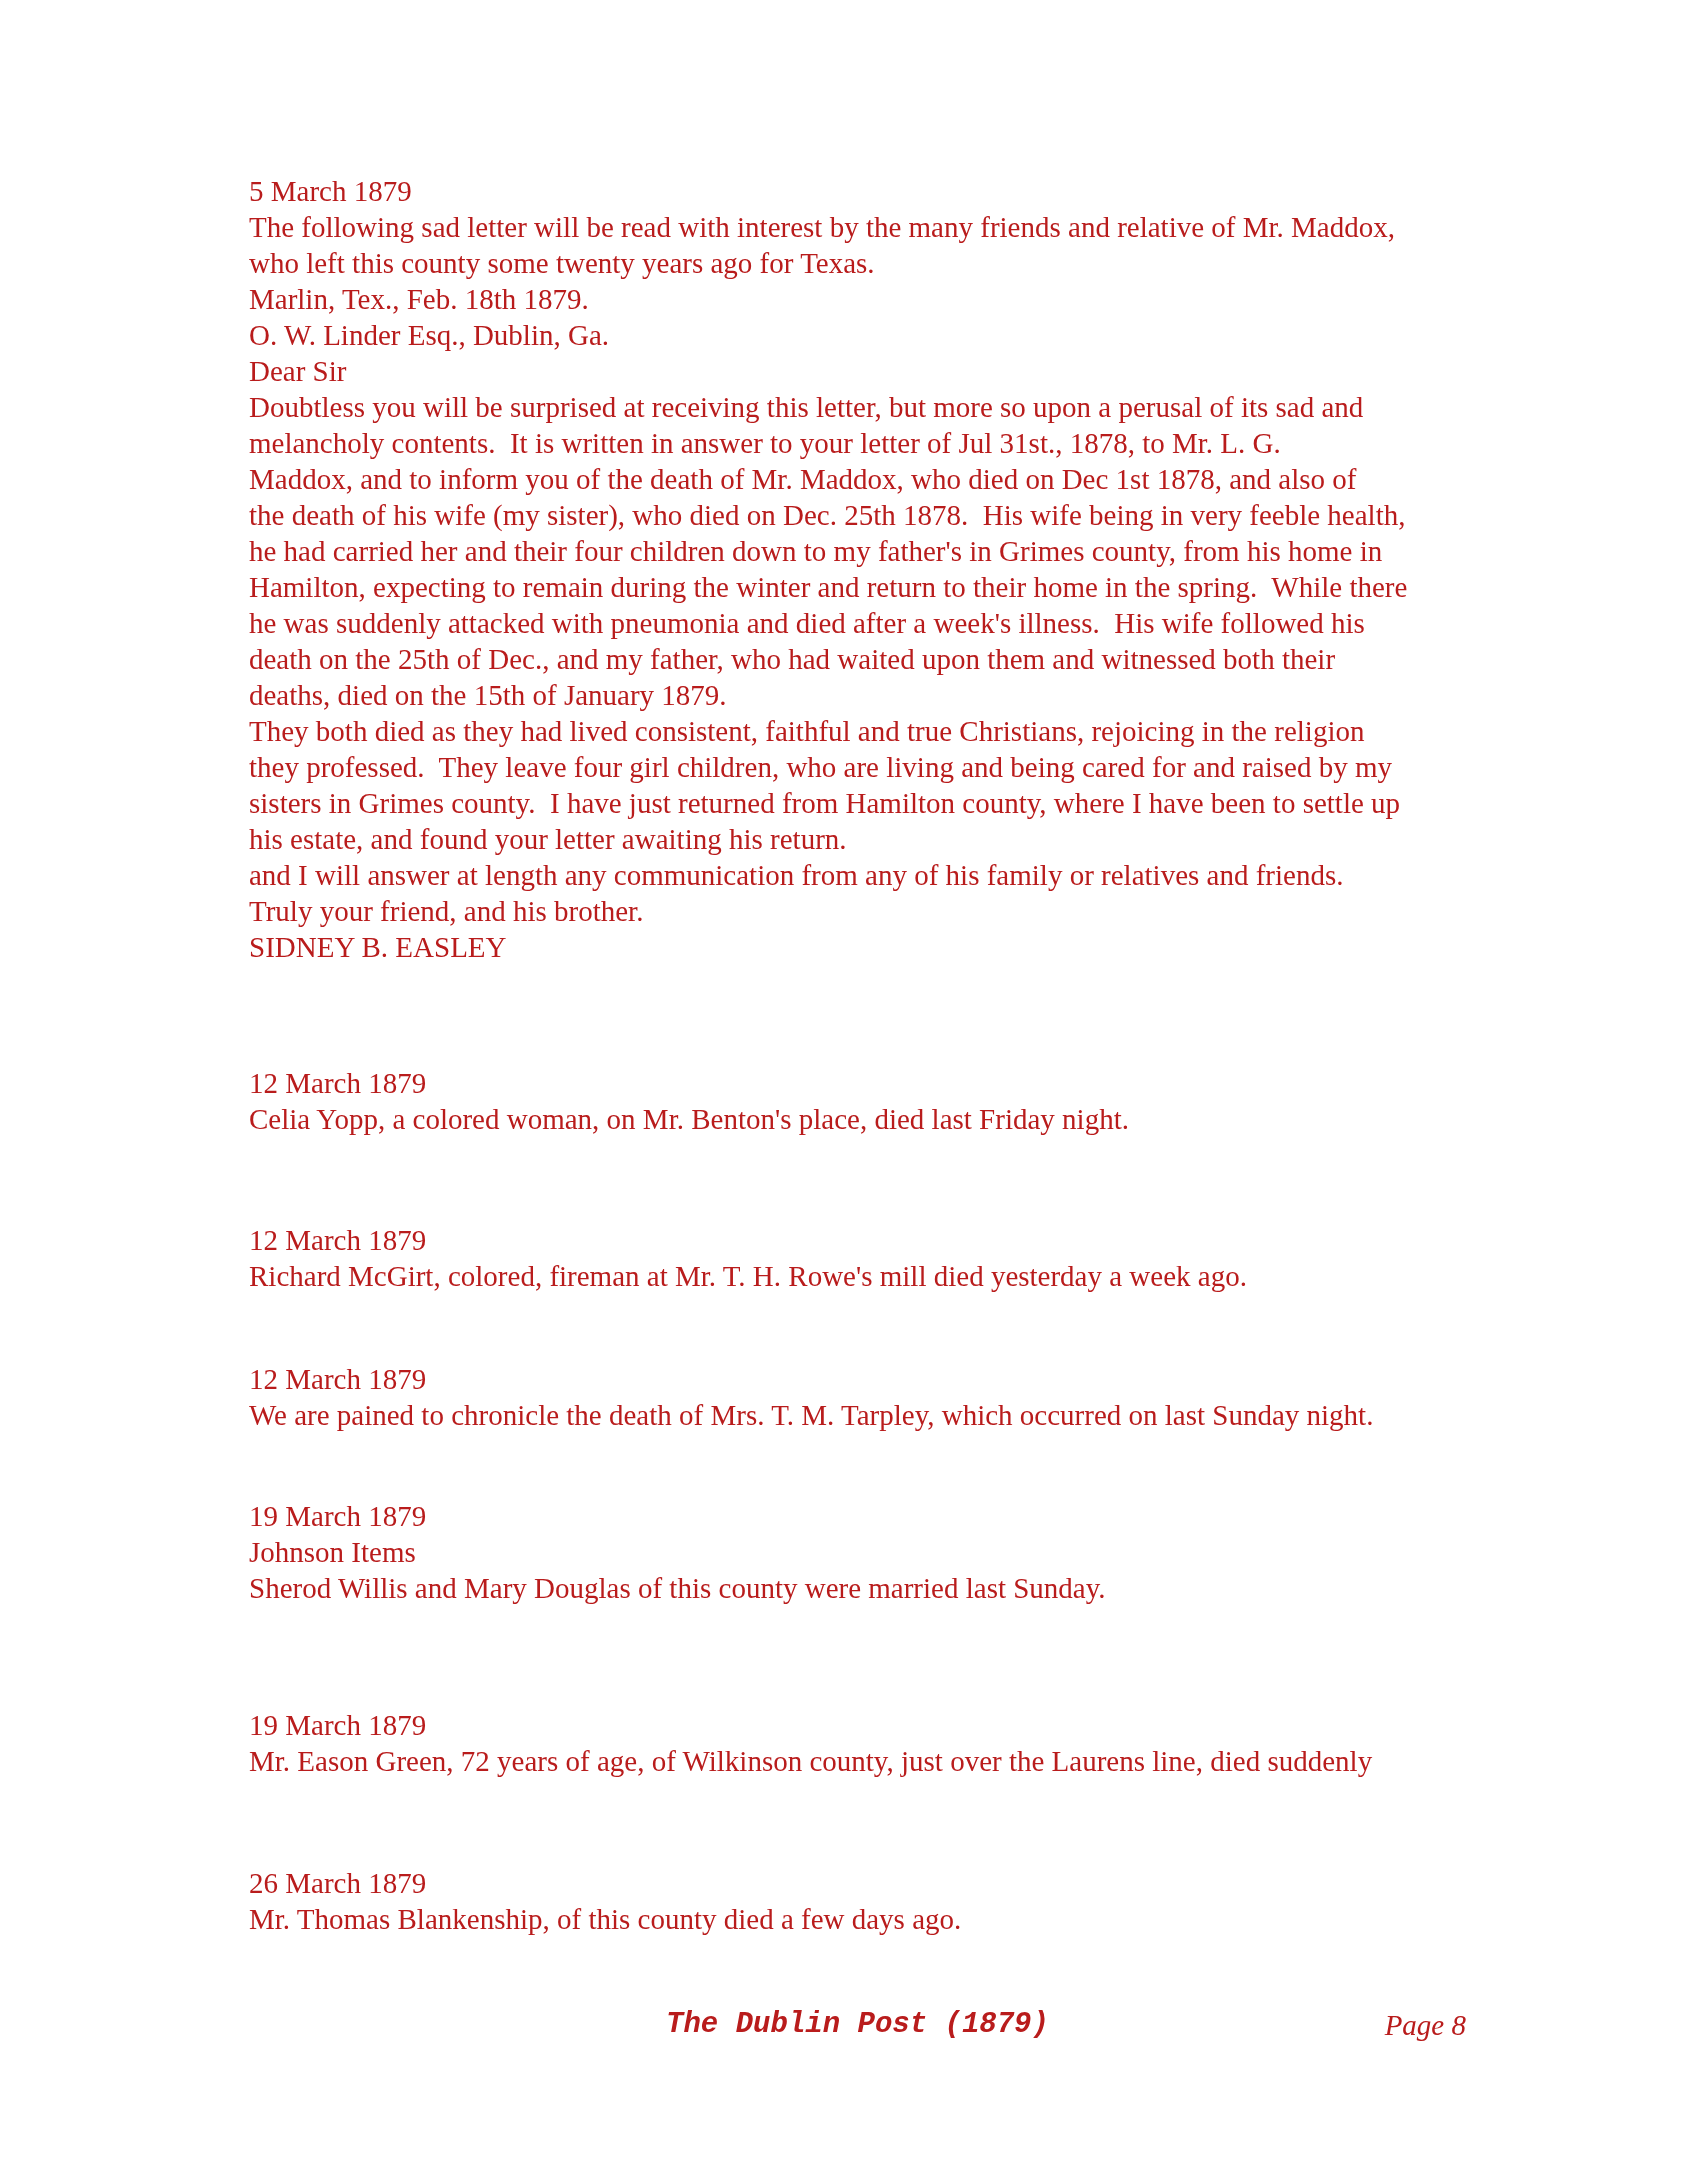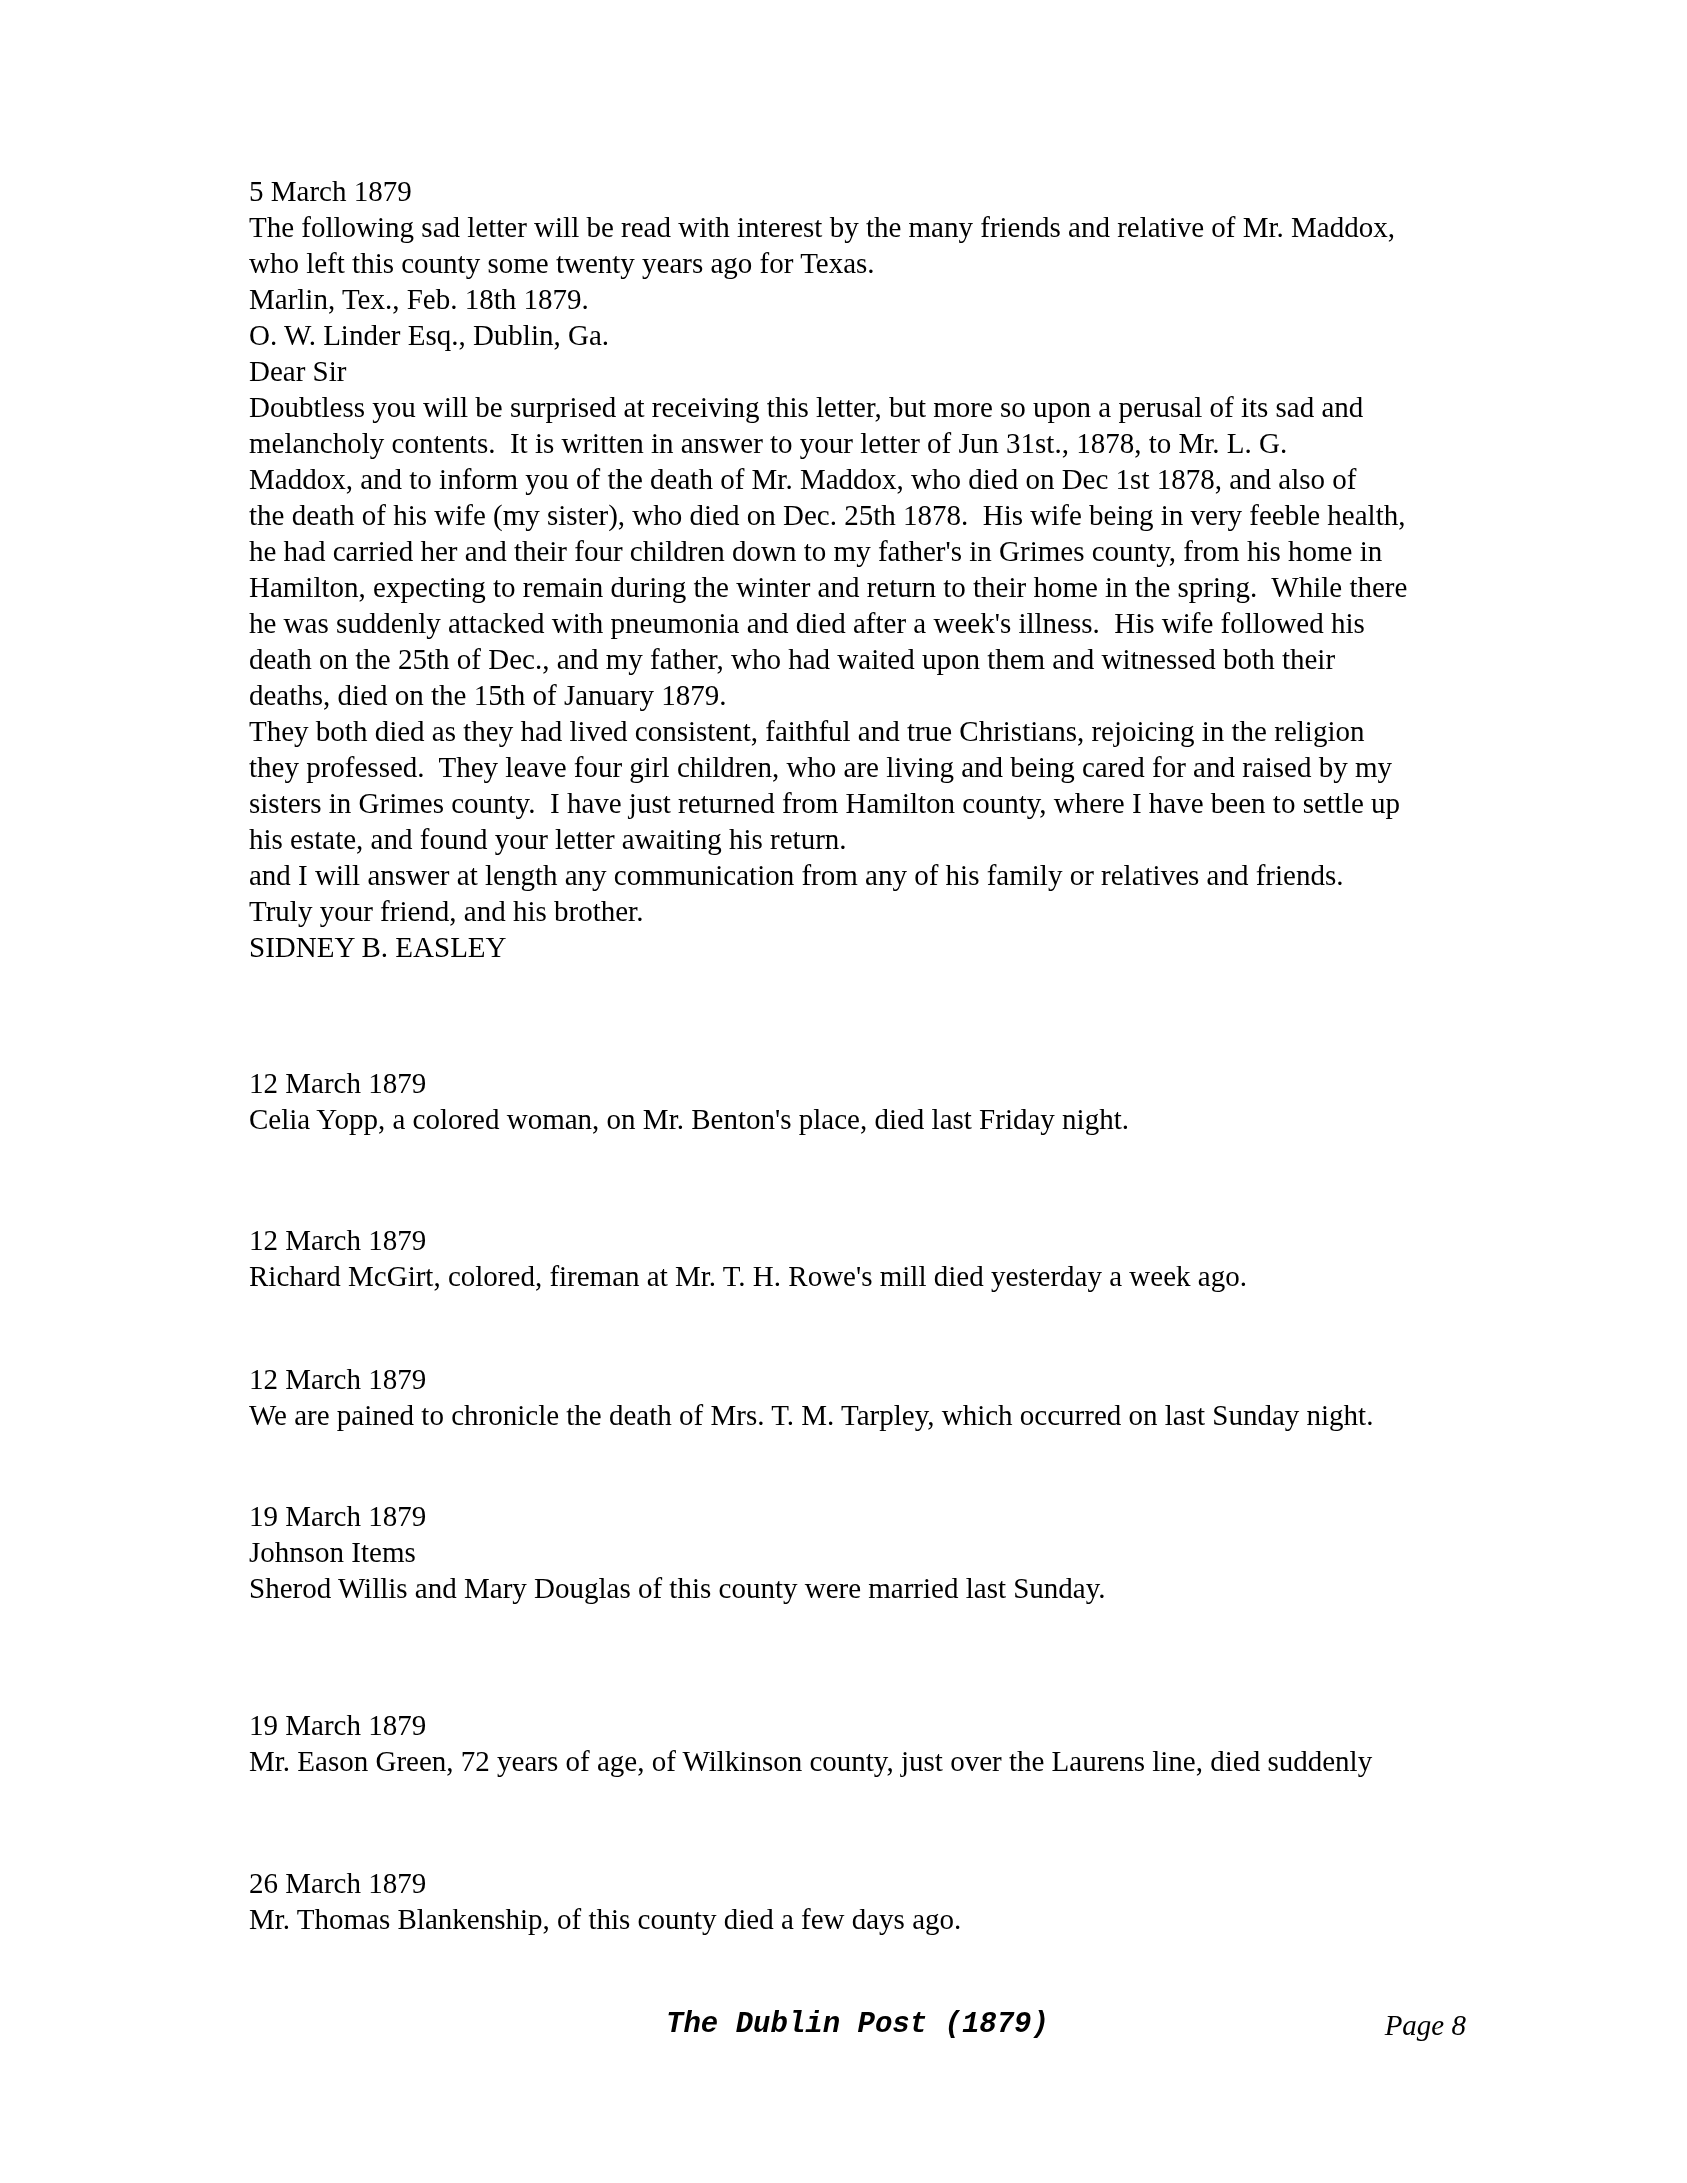--- a/index.html
+++ b/index.html
@@ -4,21 +4,21 @@
 <style>
   html,body{margin:0;padding:0;background:#e8e8e8;}
   .page{
     position:relative;
     width:1687px;height:2183px;
     background:#ffffff;
     overflow:hidden;
     font-family:"Liberation Serif","DejaVu Serif",serif;
     font-size:29px;
     line-height:36px;
-    color:#000000;
+    color:#b91c1c;
   }
   .content{
     position:absolute;
     left:249px;top:173px;
     width:1217px;
   }
   .line{white-space:pre;}
   .entry{margin:0;}
   .entry.e2{margin-top:100px;}
   .entry.e3{margin-top:85px;}
@@ -52,21 +52,21 @@
   <div class="content">
 
     <section class="entry e1">
       <div class="line">5 March 1879</div>
       <div class="line">The following sad letter will be read with interest by the many friends and relative of Mr. Maddox,</div>
       <div class="line">who left this county some twenty years ago for Texas.</div>
       <div class="line">Marlin, Tex., Feb. 18th 1879.</div>
       <div class="line">O. W. Linder Esq., Dublin, Ga.</div>
       <div class="line">Dear Sir</div>
       <div class="line">Doubtless you will be surprised at receiving this letter, but more so upon a perusal of its sad and</div>
-      <div class="line">melancholy contents.  It is written in answer to your letter of Jun 31st., 1878, to Mr. L. G.</div>
+      <div class="line">melancholy contents.  It is written in answer to your letter of Jul 31st., 1878, to Mr. L. G.</div>
       <div class="line">Maddox, and to inform you of the death of Mr. Maddox, who died on Dec 1st 1878, and also of</div>
       <div class="line">the death of his wife (my sister), who died on Dec. 25th 1878.  His wife being in very feeble health,</div>
       <div class="line">he had carried her and their four children down to my father's in Grimes county, from his home in</div>
       <div class="line">Hamilton, expecting to remain during the winter and return to their home in the spring.  While there</div>
       <div class="line">he was suddenly attacked with pneumonia and died after a week's illness.  His wife followed his</div>
       <div class="line">death on the 25th of Dec., and my father, who had waited upon them and witnessed both their</div>
       <div class="line">deaths, died on the 15th of January 1879.</div>
       <div class="line">They both died as they had lived consistent, faithful and true Christians, rejoicing in the religion</div>
       <div class="line">they professed.  They leave four girl children, who are living and being cared for and raised by my</div>
       <div class="line">sisters in Grimes county.  I have just returned from Hamilton county, where I have been to settle up</div>

